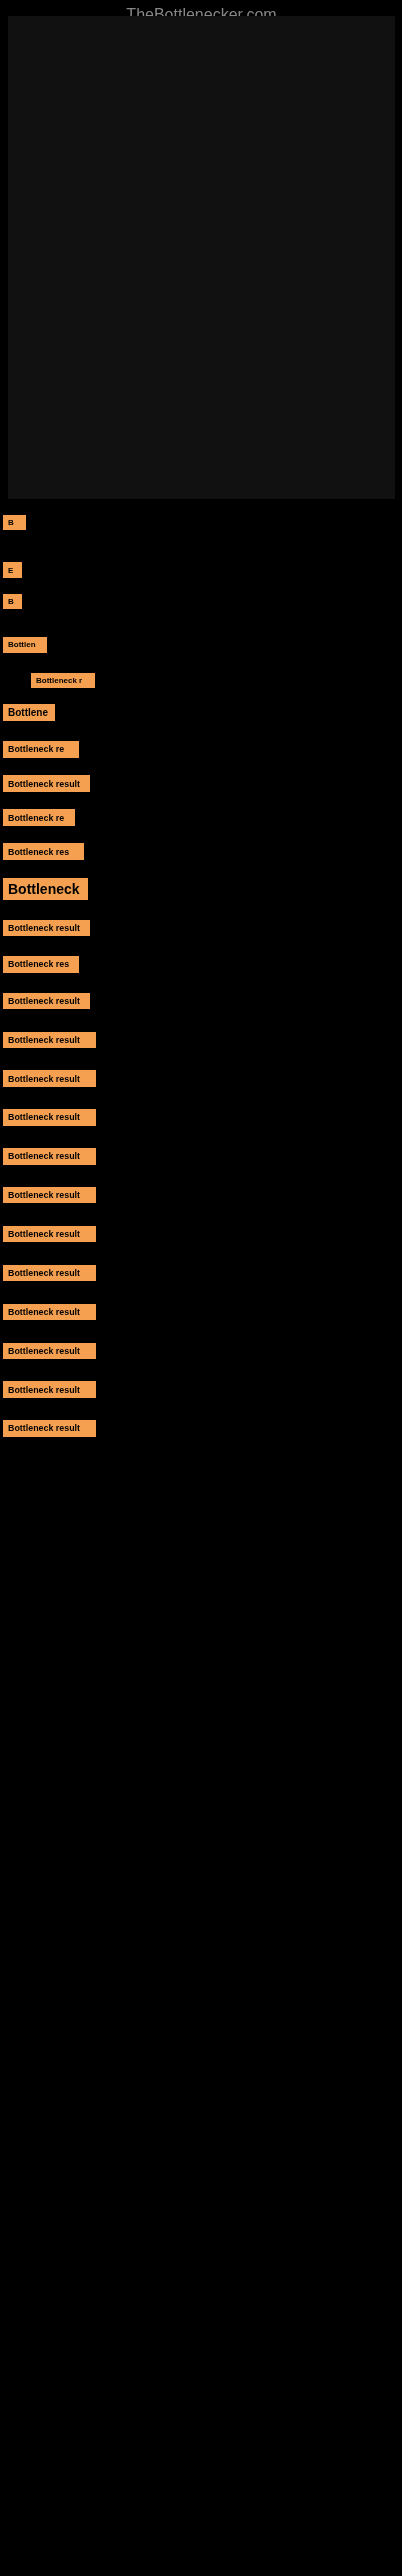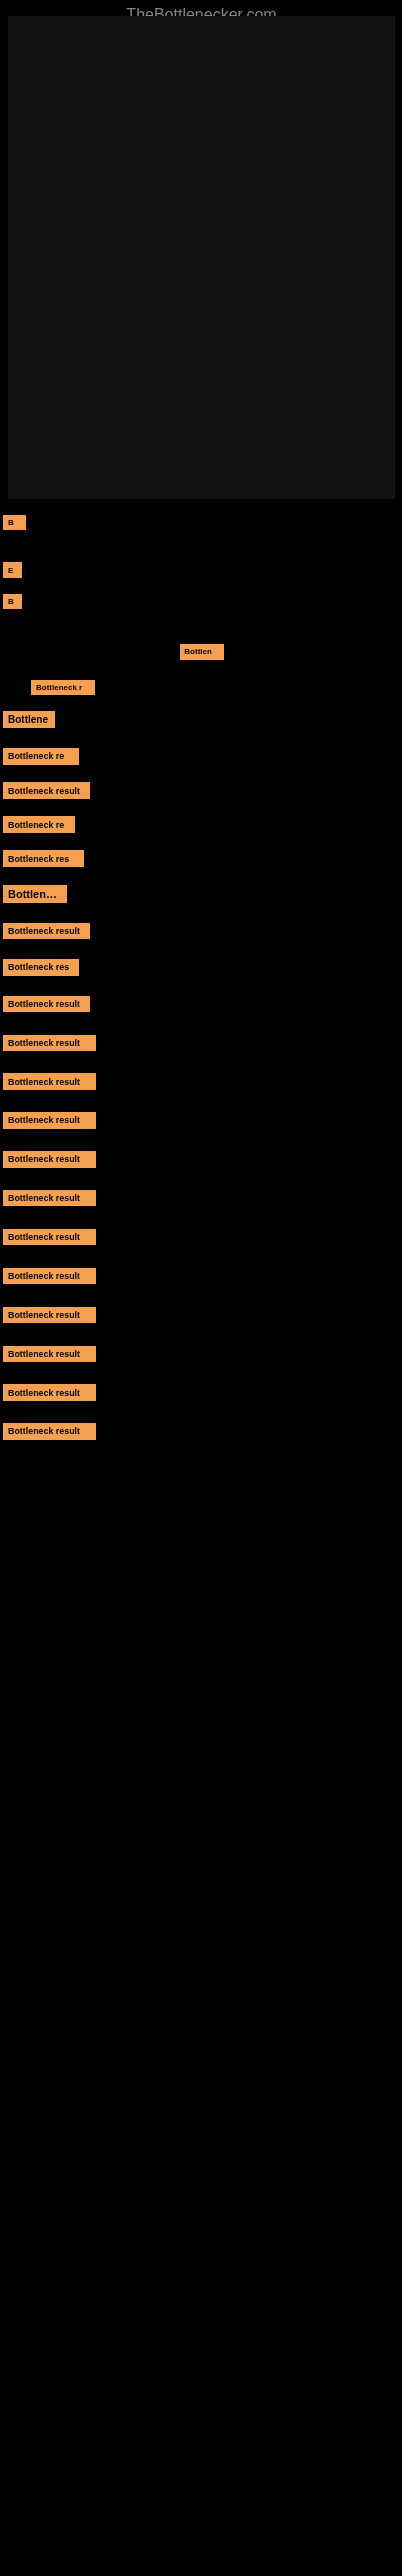--- a/index.html
+++ b/index.html
@@ -60,21 +60,21 @@
     
     .item-0  { margin-top: 0px; }
     .item-0 .result-label  { width: 22.5px; font-size: 8px; }
 
     .item-1  { margin-top: 32px; }
     .item-1 .result-label  { width: 19.3px; font-size: 8px; }
 
     .item-2  { margin-top: 16px; }
     .item-2 .result-label  { width: 19.3px; font-size: 8px; }
 
-    .item-3  { margin-top: 35px; justify-content: center; }
+    .item-3  { margin-top: 28px; }
     .item-3 .result-label  { width: 44px; font-size: 8px; }
 
     .item-4  { margin-top: 20px; }
     .item-4 .result-label  { width: 64px; font-size: 8px; margin-left: 28px; }
 
     .item-5  { margin-top: 16px; }
     .item-5 .result-label  { width: 52px; font-size: 10px; }
 
     .item-6  { margin-top: 20px; }
     .item-6 .result-label  { width: 76px; font-size: 8.9px; }
@@ -82,21 +82,21 @@
     .item-7  { margin-top: 17.7px; }
     .item-7 .result-label  { width: 87px; font-size: 8.9px; }
 
     .item-8  { margin-top: 17.7px; }
     .item-8 .result-label  { width: 72px; font-size: 8.9px; }
 
     .item-9  { margin-top: 17.7px; }
     .item-9 .result-label  { width: 81px; font-size: 8.9px; }
 
     .item-10 { margin-top: 17.7px; }
-    .item-10 .result-label { width: 64px; font-size: 11px; }
+    .item-10 .result-label { width: 85px; font-size: 14px; }
 
     .item-11 { margin-top: 20px; }
     .item-11 .result-label { width: 87px; font-size: 8.9px; }
 
     .item-12 { margin-top: 20px; }
     .item-12 .result-label { width: 76px; font-size: 8.9px; }
 
     .item-13 { margin-top: 20px; }
     .item-13 .result-label { width: 87px; font-size: 8.9px; }
 

